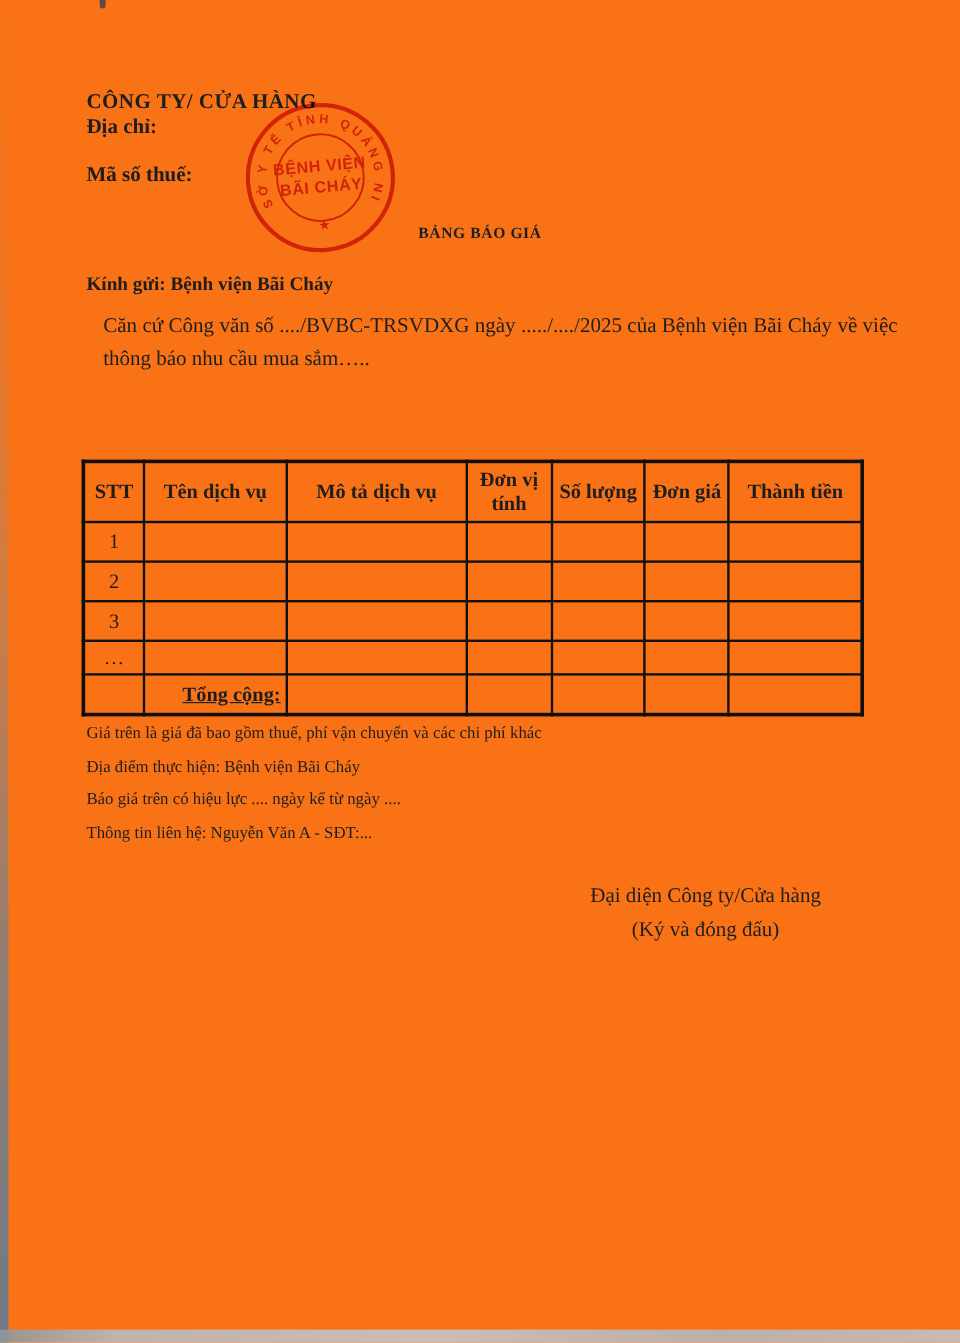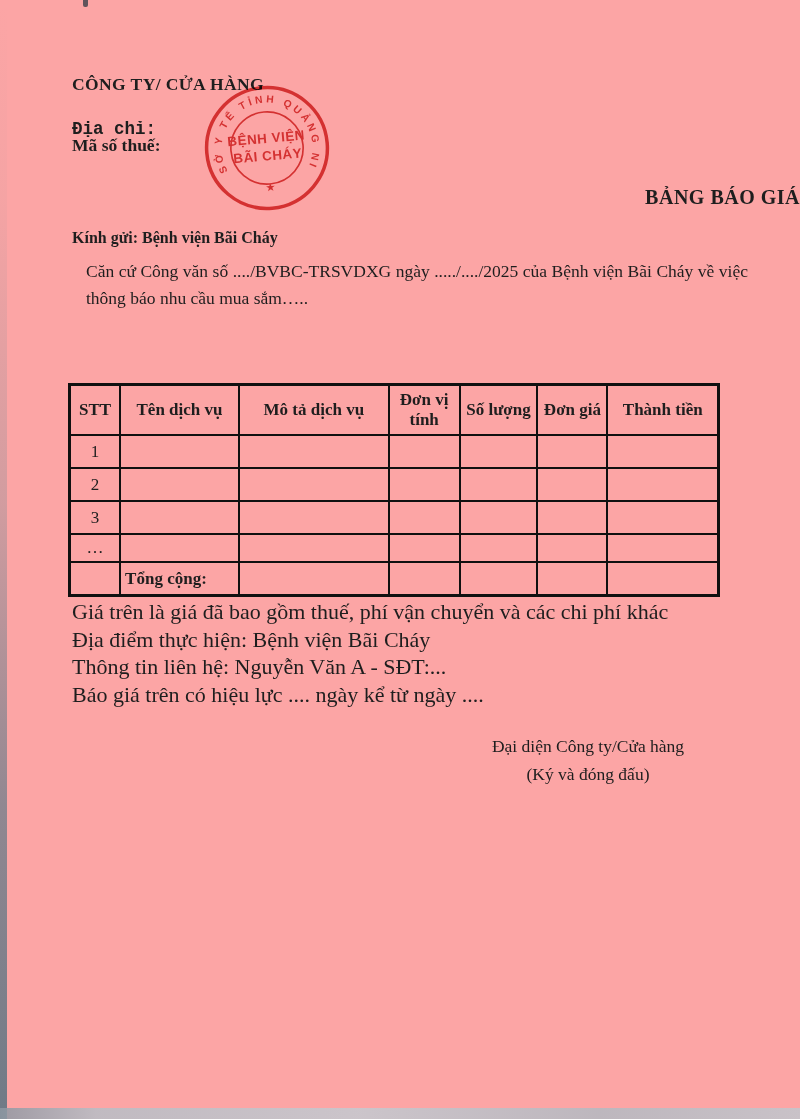--- a/index.html
+++ b/index.html
@@ -1,20 +1,20 @@
 <!DOCTYPE html>
 <html lang="vi"><head>
 <meta charset="utf-8">
 <style>
   html,body{margin:0;padding:0;background:#e8e8e8;}
   .page{
     position:relative;
     width:800px;height:1119px;
     margin:0 auto;
-    background:#fca5a5;
+    background:#f97316;
     overflow:hidden;
     font-family:"Liberation Serif","DejaVu Serif",serif;
     color:#1e1e1e;
   }
   
   .edge-left{
     position:absolute;left:0;top:0;width:7px;height:100%;
     background:linear-gradient(to bottom,
       rgba(130,140,150,0) 0%,
       rgba(130,140,150,0.06) 18%,
@@ -27,35 +27,35 @@
     background:linear-gradient(to right,#8d97a2 0%,#b6bec6 12%,#c3cad1 45%,#b2bac2 75%,#c0c7ce 100%);
     opacity:.85;
   }
   .speck{
     position:absolute;left:83px;top:0;width:5px;height:7px;
     background:#3a3f48;border-radius:0 0 2px 2px;opacity:.8;
   }
   
   .hdr-line{position:absolute;left:72px;font-weight:bold;font-size:17.5px;white-space:nowrap;}
   .company{top:74px;letter-spacing:.4px;}
-  .addr{top:119px;font-family:Liberation Mono, monospace;}
+  .addr{top:95px;}
   .tax{top:135px;}
   
   .stamp{
     position:absolute;left:203px;top:84px;width:128px;height:128px;
     transform:rotate(-5deg);
     opacity:.92;
     mix-blend-mode:multiply;
   }
   .stamp svg{width:100%;height:100%;}
   .stamp text{font-family:"Liberation Sans","DejaVu Sans",sans-serif;font-weight:bold;}
   
   .title{
     position:absolute;left:0;right:0;top:186px;
-    text-align:right;font-weight:bold;font-size:20px;letter-spacing:.5px;
+    text-align:center;font-weight:bold;font-size:13px;letter-spacing:.5px;
   }
   .greeting{
     position:absolute;left:72px;top:229px;
     font-weight:bold;font-size:16px;
   }
   .para{
     position:absolute;left:70px;width:662px;
     font-size:17.5px;line-height:27px;text-align:justify;margin-left:16px;
   }
   .para1{top:258px;}
@@ -69,26 +69,26 @@
   table.quote,table.quote th,table.quote td{border:2px solid #101010;}
   table.quote{border-width:3px;border-radius:28px;}
   table.quote th{
     font-weight:bold;text-align:center;vertical-align:middle;
     padding:2px 3px;height:44px;line-height:1.2;
   }
   table.quote td{height:29px;padding:1px 4px;vertical-align:middle;}
   td.stt{text-align:center;}
   tr.dots td{height:24px;}
   td.total{
-    font-weight:bold;text-align:left;height:30px;
+    font-weight:bold;text-decoration:underline;text-align:right;height:30px;
   }
   
   .notes{
     position:absolute;left:72px;top:598px;width:640px;
-    font-size:22px;line-height:27.5px;
+    font-size:14px;line-height:27.5px;
   }
   .notes div{white-space:nowrap;}
   
   .sign{
     position:absolute;right:62px;top:732px;width:300px;
     text-align:center;font-size:17.5px;line-height:28px;
   }
 </style>
 </head>
 <body>
@@ -189,22 +189,22 @@
         <td></td>
           <td></td>
         <td></td>
       </tr>
     </tbody>
   </table>
 
   <div class="notes">
     <div>Giá trên là giá đã bao gồm thuế, phí vận chuyển và các chi phí khác</div>
     <div>Địa điểm thực hiện: Bệnh viện Bãi Cháy</div>
+    <div>Báo giá trên có hiệu lực .... ngày kể từ ngày ....</div>
     <div>Thông tin liên hệ: Nguyễn Văn A - SĐT:...</div>
-    <div>Báo giá trên có hiệu lực .... ngày kể từ ngày ....</div>
   </div>
 
   <div class="sign">
     <div>Đại diện Công ty/Cửa hàng</div>
     <div>(Ký và đóng đấu)</div>
   </div>
 
 </div>
 
 </body></html>

